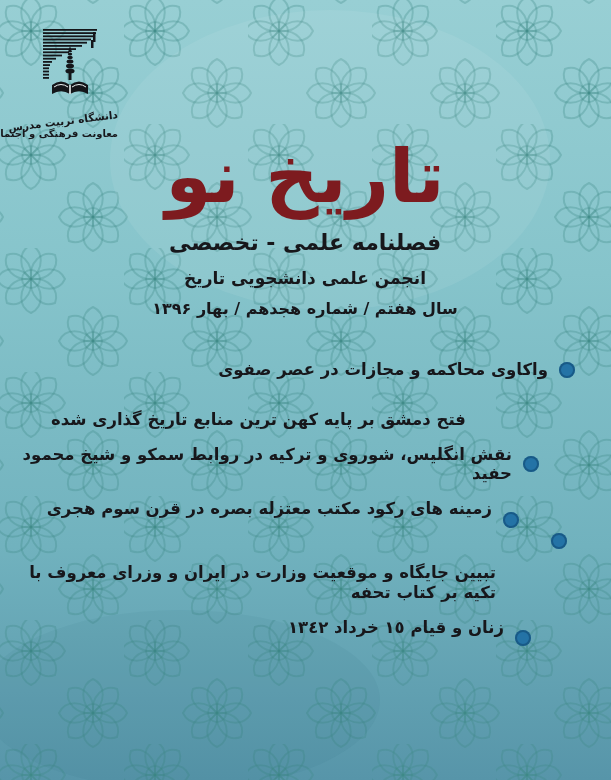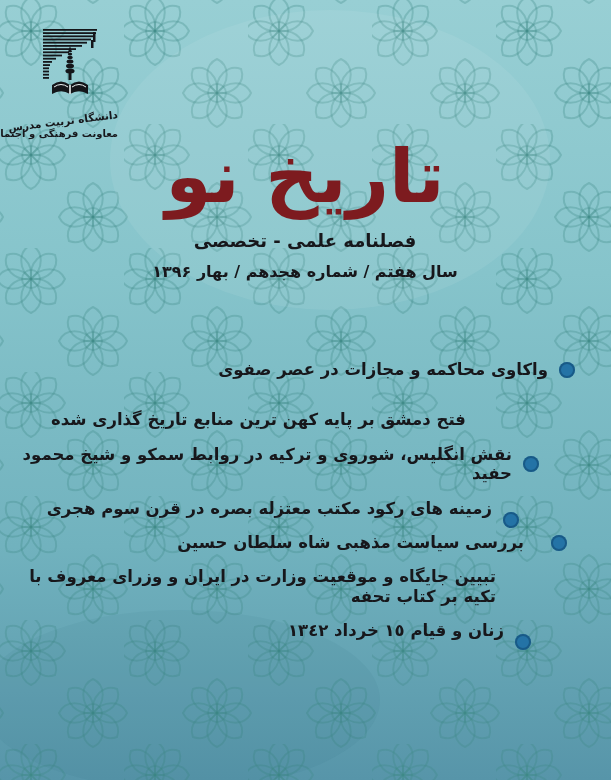--- a/index.html
+++ b/index.html
@@ -35,21 +35,21 @@
   }
 
   
   .masthead{position:absolute;top:138px;left:0;right:1px;text-align:center;direction:rtl;}
   .journal-title{
     margin:0;
     font-size:74px;line-height:1.05;
     font-weight:bold;color:var(--title-color);
     letter-spacing:-1px;
   }
-  .journal-type{margin:14px 0 0 0;font-size:18px;font-weight:bold;}
+  .journal-type{margin:14px 0 0 0;font-size:22px;font-weight:bold;}
   .association-name{margin:13px 0 0 0;font-size:17px;font-weight:bold;}
   .issue-info{margin:11px 0 0 0;font-size:16px;font-weight:bold;}
 
   
   .article-list{
     position:absolute;top:360px;right:0;left:0;
     list-style:none;margin:0;padding:0;
     direction:rtl;
   }
   .article-item{
@@ -157,20 +157,21 @@
           <path d="M35,59 Q42,54 49,59" stroke="#eef4f4" stroke-width="1" fill="none"></path>
         </g>
       </svg>
       <span class="uni-name">دانشگاه تربیت مدرس</span>
       <span class="deputy-name">معاونت فرهنگی و اجتماعی</span>
     </div>
 
     <div class="masthead">
       <h1 class="journal-title">تاریخ نو</h1>
       <p class="journal-type">فصلنامه علمی - تخصصی</p>
+      <p class="association-name">انجمن علمی دانشجویی تاریخ</p>
       <p class="issue-info">سال هفتم / شماره هجدهم / بهار ۱۳۹۶</p>
     </div>
 
     <ul class="article-list">
       <li class="article-item">
         <span class="article-bullet"></span>
         <span>واکاوی محاکمه و مجازات در عصر صفوی</span>
       </li>
       <li class="article-item">
         <span class="article-bullet" style="visibility:hidden"></span>
@@ -179,21 +180,20 @@
       <li class="article-item">
         <span class="article-bullet"></span>
         <span>نقش انگلیس، شوروی و ترکیه در روابط سمکو و شیخ محمود حفید</span>
       </li>
       <li class="article-item">
         <span class="article-bullet"></span>
         <span>زمینه های رکود مکتب معتزله بصره در قرن سوم هجری</span>
       </li>
       <li class="article-item">
         <span class="article-bullet"></span>
-        <span>بررسی سیاست مذهبی شاه سلطان حسین</span>
       </li>
       <li class="article-item">
         <span class="article-bullet" style="visibility:hidden"></span>
         <span>تبیین جایگاه و موقعیت وزارت در ایران و وزرای معروف با تکیه بر کتاب  تحفه</span>
       </li>
       <li class="article-item">
         <span class="article-bullet"></span>
         <span>زنان و قیام ١٥ خرداد ١٣٤٢</span>
       </li>
     </ul>

